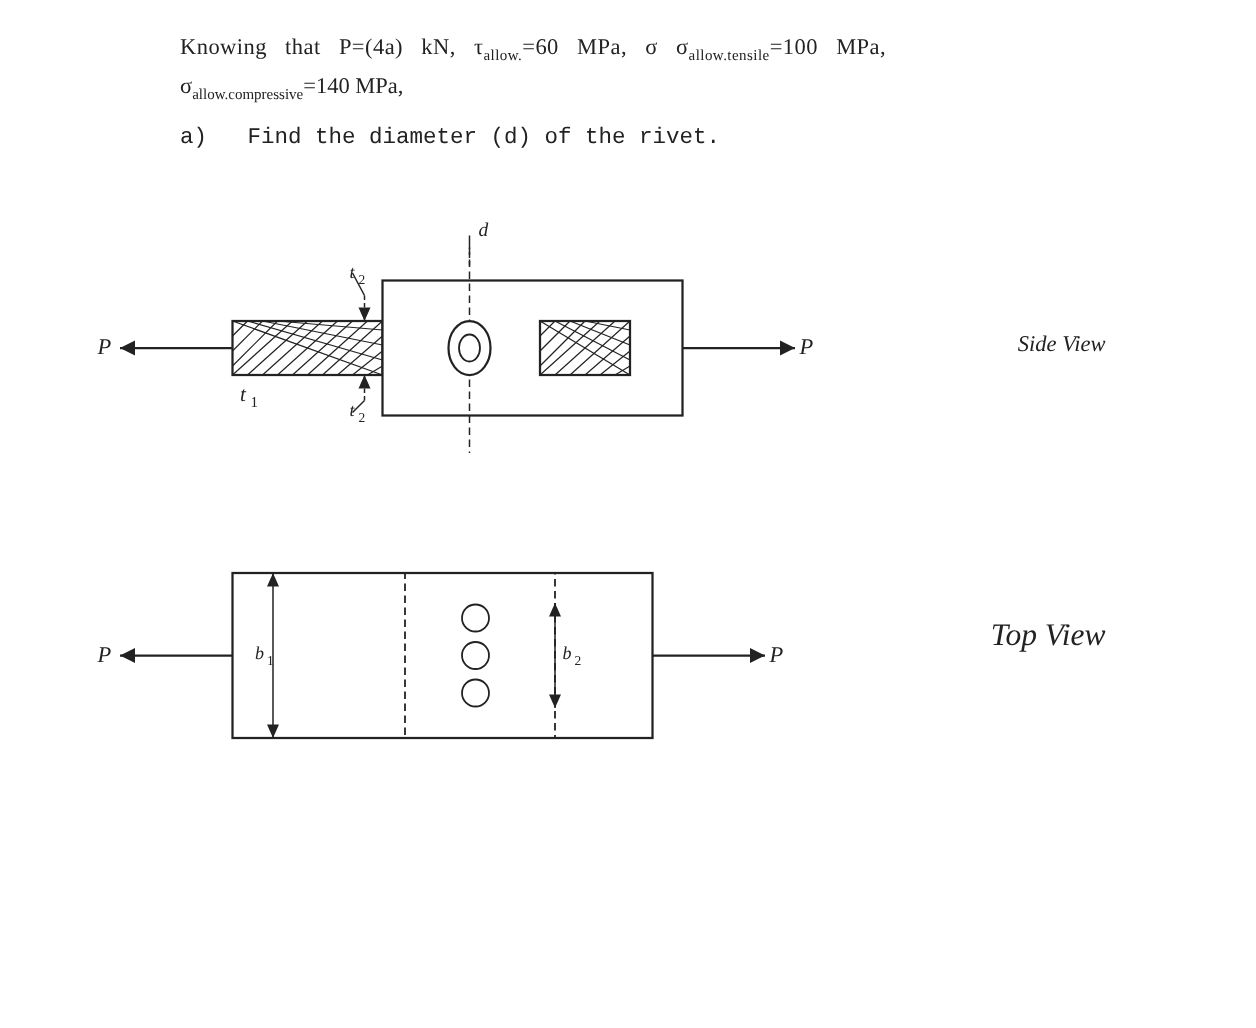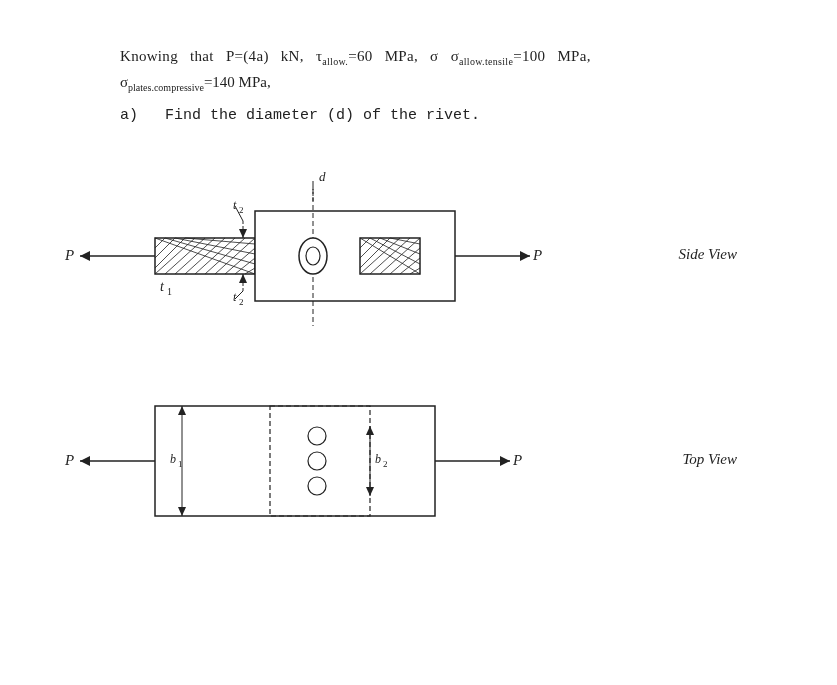--- a/index.html
+++ b/index.html
@@ -8,21 +8,21 @@
       font-family: 'Times New Roman', Times, serif;
       font-size: 15px;
       color: #222;
       width: 837px;
       height: 685px;
       overflow: hidden;
       position: relative;
     }
 
     .page {
-      padding: 44px 40px;
+      padding: 20px 40px;
       position: relative;
     }
 
     .problem-header {
       margin-bottom: 6px;
       line-height: 1.7;
       margin-left: 80px;
     }
 
     .problem-header .line1 {
@@ -78,40 +78,40 @@
     .top-view-container {
       position: relative;
       height: 185px;
       width: 100%;
       margin-top: 10px;
     }
 
     .top-view-label {
       position: absolute;
       right: 60px;
-      top: 80px;
-      font-size: 15px;
+      top: 64px;
+      font-size: 21px;
       font-style: italic;
     }
 
     svg {
       position: absolute;
     }
   </style>
 </head>
 <body>
 
 <div class="page">
 
   <div class="problem-header">
     <div class="line1">
       Knowing &nbsp; that &nbsp; P=(4a) &nbsp; kN, &nbsp; τ<sub>allow.</sub>=60 &nbsp; MPa, &nbsp; σ &nbsp; σ<sub>allow.tensile</sub>=100 &nbsp; MPa,
     </div>
     <div class="line2">
-      σ<sub>plates.compressive</sub>=140 MPa,
+      σ<sub>allow.compressive</sub>=140 MPa,
     </div>
   </div>
 
   <div class="list-items">
     <div>a) &nbsp; Find the diameter (d) of the rivet.</div>
   </div>
 
   <div class="diagrams">
 
     <div class="side-view-container">

